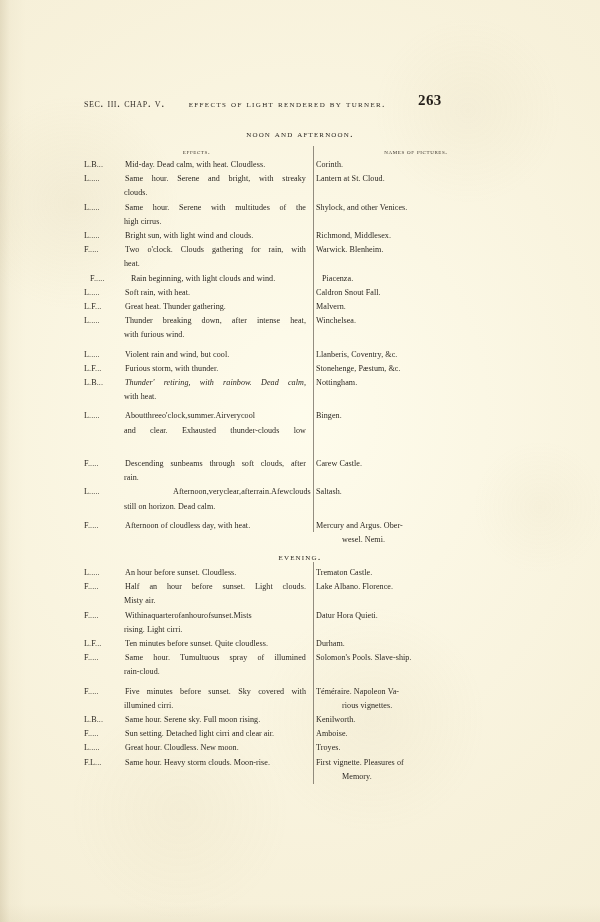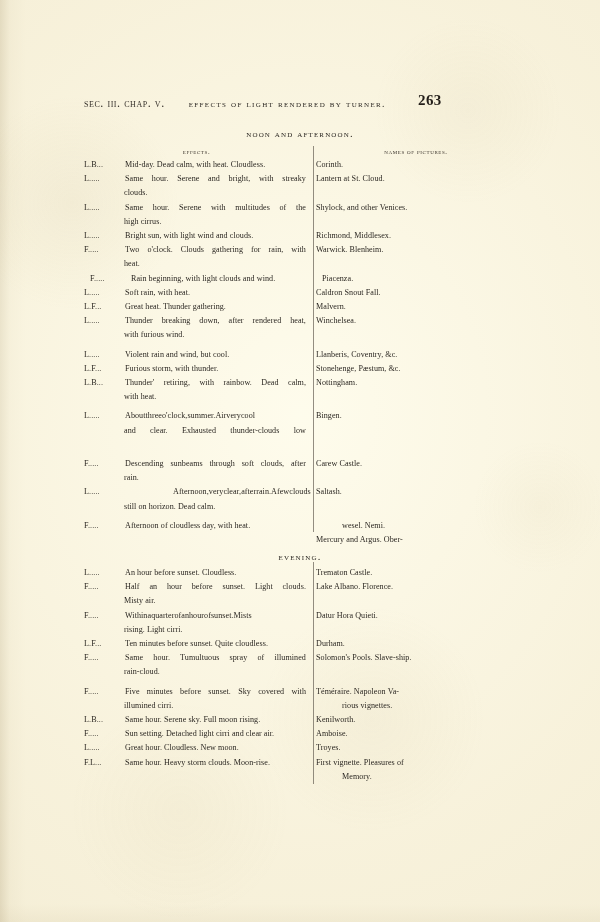--- a/index.html
+++ b/index.html
@@ -310,21 +310,21 @@
         </div>
         <div class="row" style="position: absolute; left: 0px; top: 156.2px; width: 432px;">
           <div class="cell-effects">
             <span class="eff-line justify">
               <span class="code">L.....</span>
               <span style="display: flex; justify-content: space-between; flex: 1 1 0%;">
                 <span>Thunder</span>
                 <span>breaking</span>
                 <span>down,</span>
                 <span>after</span>
-                <span>rendered</span>
+                <span>intense</span>
                 <span>heat,</span>
               </span>
             </span>
             <span class="eff-line indent">with furious wind.</span>
           </div>
           <div class="cell-names">
             <span class="nam-line">Winchelsea.</span>
           </div>
         </div>
         <div class="row" style="position: absolute; left: 0px; top: 189.6px; width: 432px;">
@@ -340,21 +340,21 @@
             <span class="eff-line"><span class="code">L.F...</span><span>Furious storm, with thunder.</span></span>
           </div>
           <div class="cell-names">
             <span class="nam-line">Stonehenge, Pæstum, &amp;c.</span>
           </div>
         </div>
         <div class="row" style="position: absolute; left: 0px; top: 218px; width: 432px;">
           <div class="cell-effects">
             <span class="eff-line justify">
               <span class="code">L.B...</span>
-              <span style="display: flex; justify-content: space-between; flex: 1 1 0%;">
+              <span style="display: flex; justify-content: space-between; flex: 1 1 0%; font-style: italic;">
                 <span>Thunder'</span>
                 <span>retiring,</span>
                 <span>with</span>
                 <span>rainbow.</span>
                 <span>Dead</span>
                 <span>calm,</span>
               </span>
             </span>
             <span class="eff-line indent">with heat.</span>
           </div>
@@ -426,22 +426,22 @@
           </div>
           <div class="cell-names">
             <span class="nam-line">Saltash.</span>
           </div>
         </div>
         <div class="row" style="position: absolute; left: 0px; top: 360.8px; width: 432px;">
           <div class="cell-effects">
             <span class="eff-line"><span class="code">F.....</span><span>Afternoon of cloudless day, with heat.</span></span>
           </div>
           <div class="cell-names">
+            <span class="nam-line">Mercury and Argus.   Ober-</span>
             <span class="nam-line indent">wesel.  Nemi.</span>
-            <span class="nam-line">Mercury and Argus.   Ober-</span>
           </div>
         </div>
       </div>
 
     <div class="section-title evening">Evening.</div>
 
     <div class="col-rule evening"></div>
 
     <div class="rows evening" id="rows-evening">
         <div class="row" style="position: absolute; left: 0px; top: 0px; width: 432px;">

